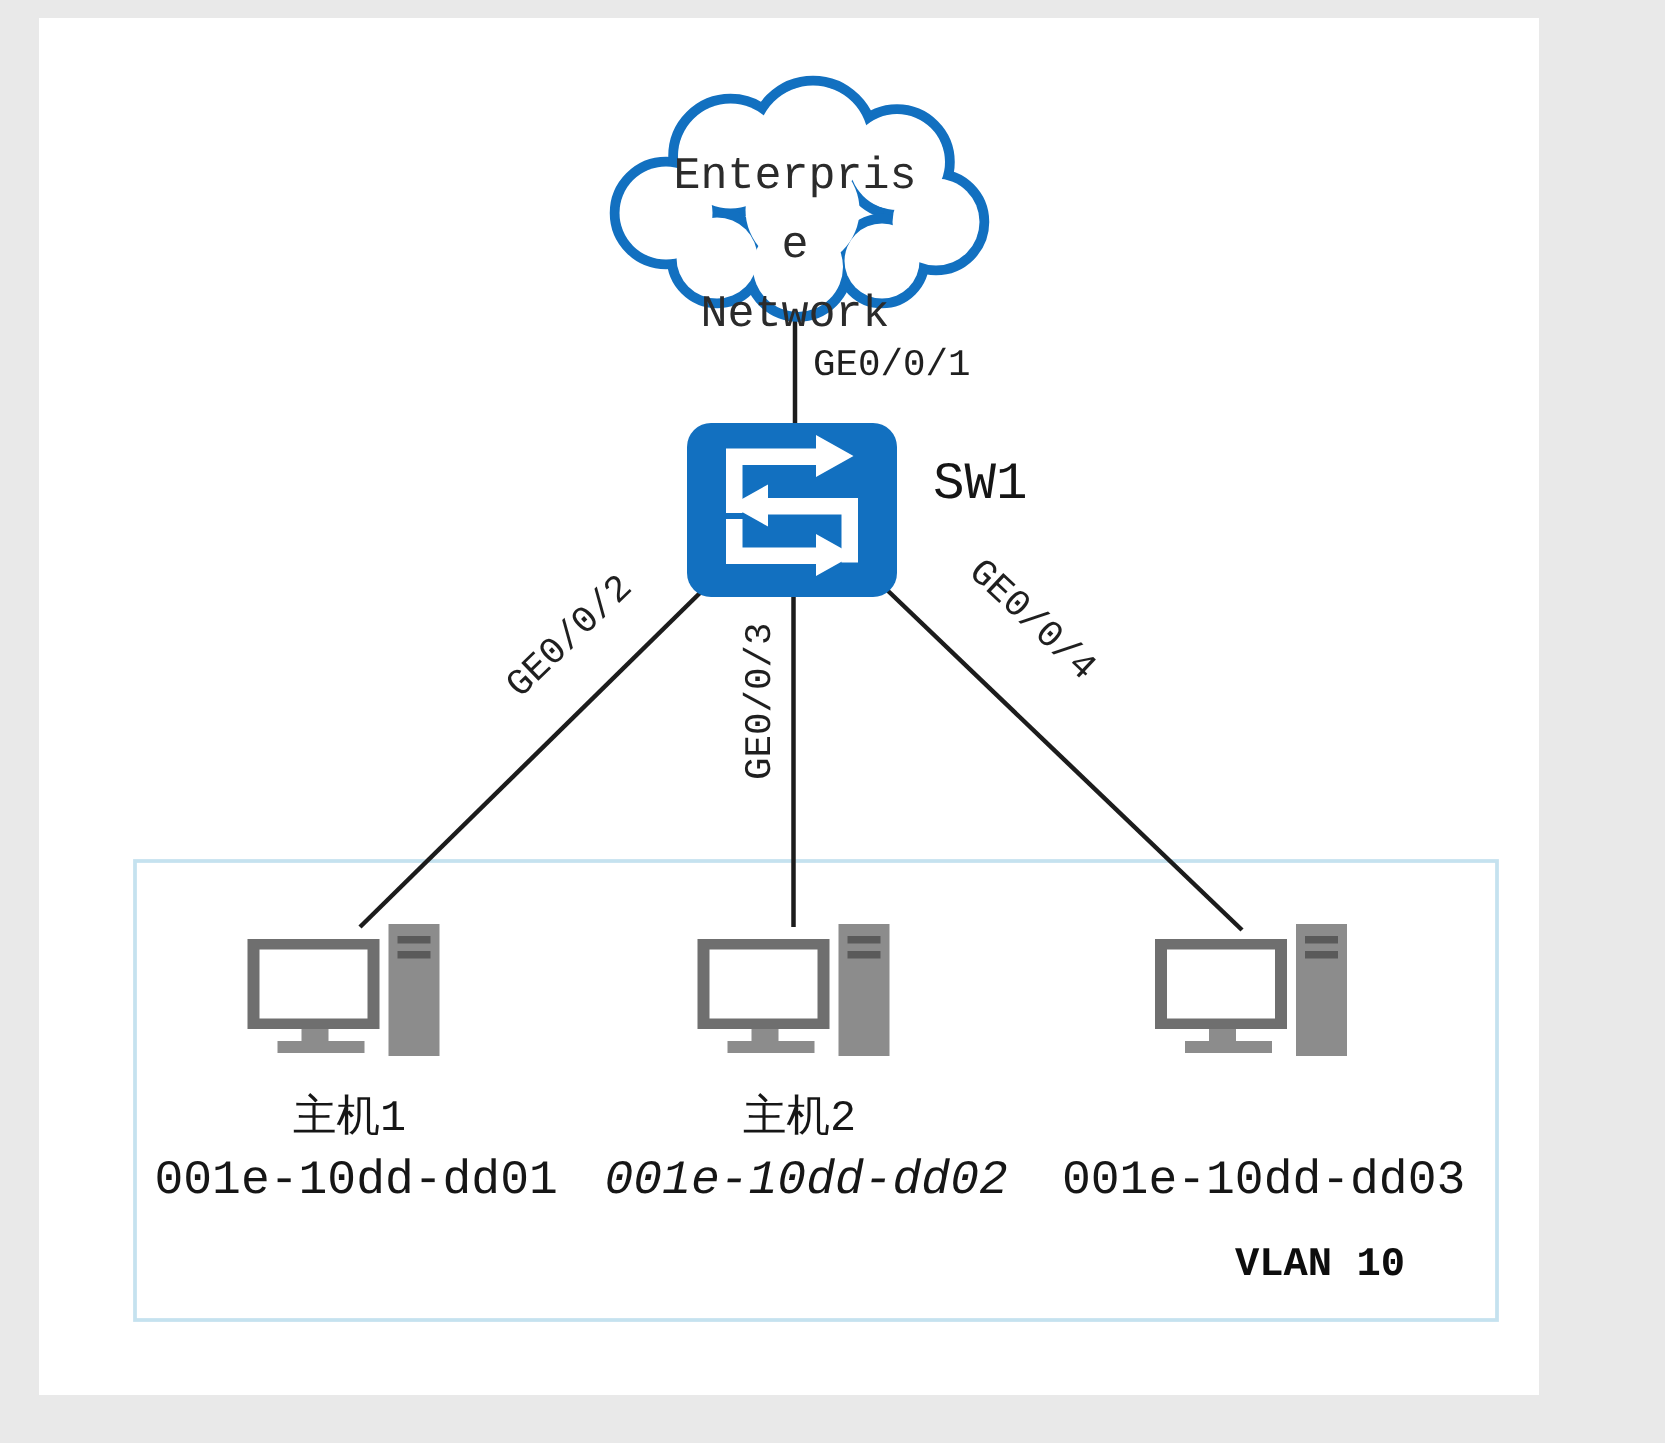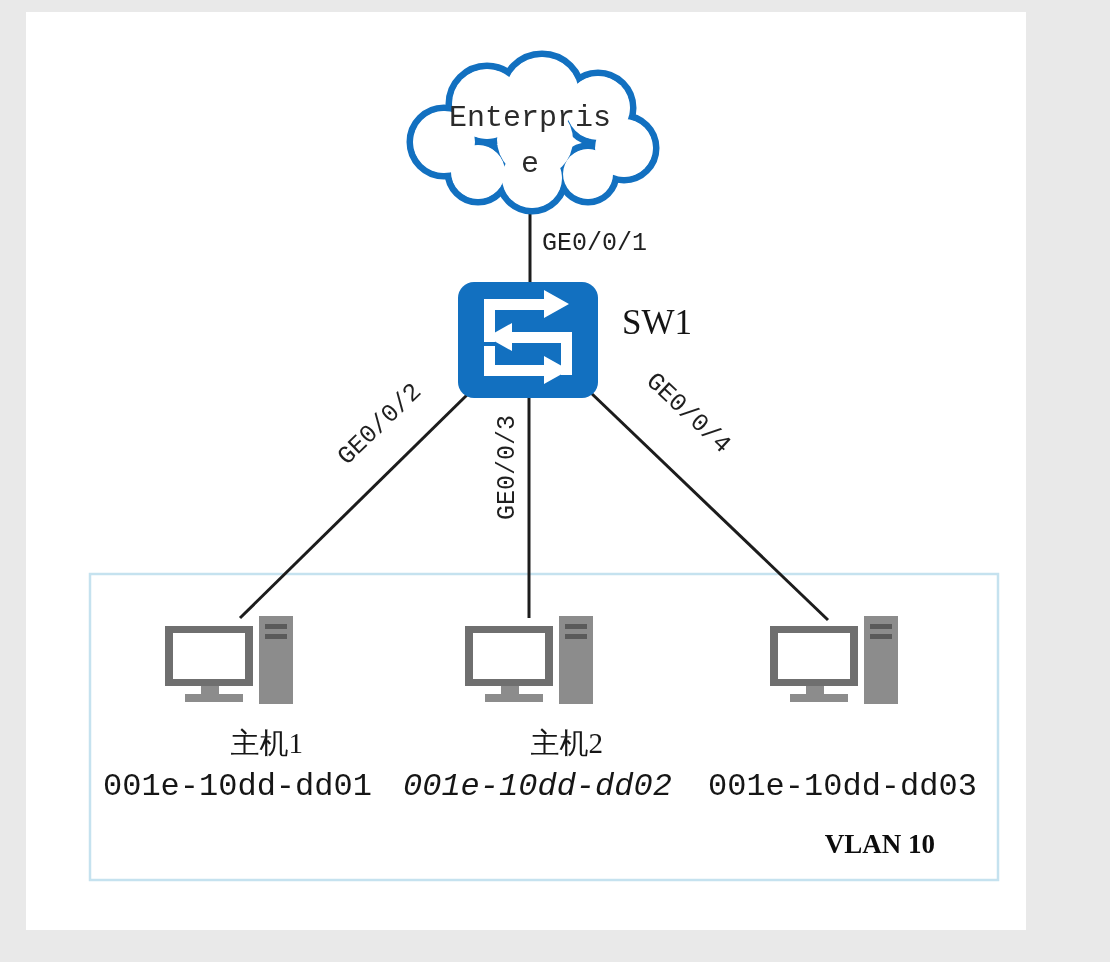--- a/index.html
+++ b/index.html
@@ -23,38 +23,38 @@
     left: 0; top: 0;
     z-index: 2;
   }
   .label {
     position: absolute;
     z-index: 3;
     color: #1f1f1f;
     white-space: nowrap;
   }
   .mono { font-family: "Liberation Mono", "DejaVu Sans Mono", monospace; }
-  .serif { font-family: Liberation Serif, serif; }
+  .serif { font-family: Liberation Mono, monospace; }
 
   .cloud-label {
     left: 400px; top: 95px; width: 260px;
     font-size: 30px; line-height: 46px;
     color: #2b2b2b; text-align: center;
   }
   .cloud-label span { display: block; }
 
   .ge1-label { left: 542px; top: 229px; font-size: 25px; }
   .sw1-label { left: 622px; top: 303px; font-size: 35px; color: #151515; }
 
   .rot { transform-origin: center center; width: 150px; text-align: center; font-size: 25px; }
   .ge2-label { left: 305px; top: 410px; transform: rotate(-44deg); }
   .ge3-label { left: 432px; top: 453px; transform: rotate(-90deg); }
   .ge4-label { left: 613px; top: 399px; transform: rotate(43deg); }
 
-  .host-name { width: 140px; text-align: right; font-size: 29px; color: #161616; }
+  .host-name { width: 140px; text-align: center; font-size: 29px; color: #161616; }
   .host1-name { left: 163px; top: 724px; }
   .host2-name { left: 463px; top: 724px; }
   .host3-name { left: 768px; top: 724px; }
 
   .host-mac { width: 260px; text-align: center; font-size: 32px; color: #161616; }
   .host1-mac { left: 103px; top: 768px; }
   .host2-mac { left: 403px; top: 768px; font-style: italic; }
   .host3-mac { left: 708px; top: 768px; }
 
   .vlan-label {
@@ -139,20 +139,21 @@
       <rect x="2" y="14" width="88" height="60" fill="#6f6f6f"></rect>
       <rect x="10" y="21" width="72" height="46" fill="#ffffff"></rect>
       <rect x="38" y="74" width="18" height="8" fill="#8c8c8c"></rect>
       <rect x="22" y="82" width="58" height="8" fill="#8c8c8c"></rect>
     </g>
   </svg>
 
   <div class="label cloud-label mono">
     <span>Enterpris</span>
     <span>e</span>
+    <span>Network</span>
   </div>
 
   <div class="label ge1-label mono">GE0/0/1</div>
 
   <div class="label sw1-label serif">SW1</div>
 
   <div class="label rot ge2-label mono">GE0/0/2</div>
 
   <div class="label rot ge3-label mono">GE0/0/3</div>
 

